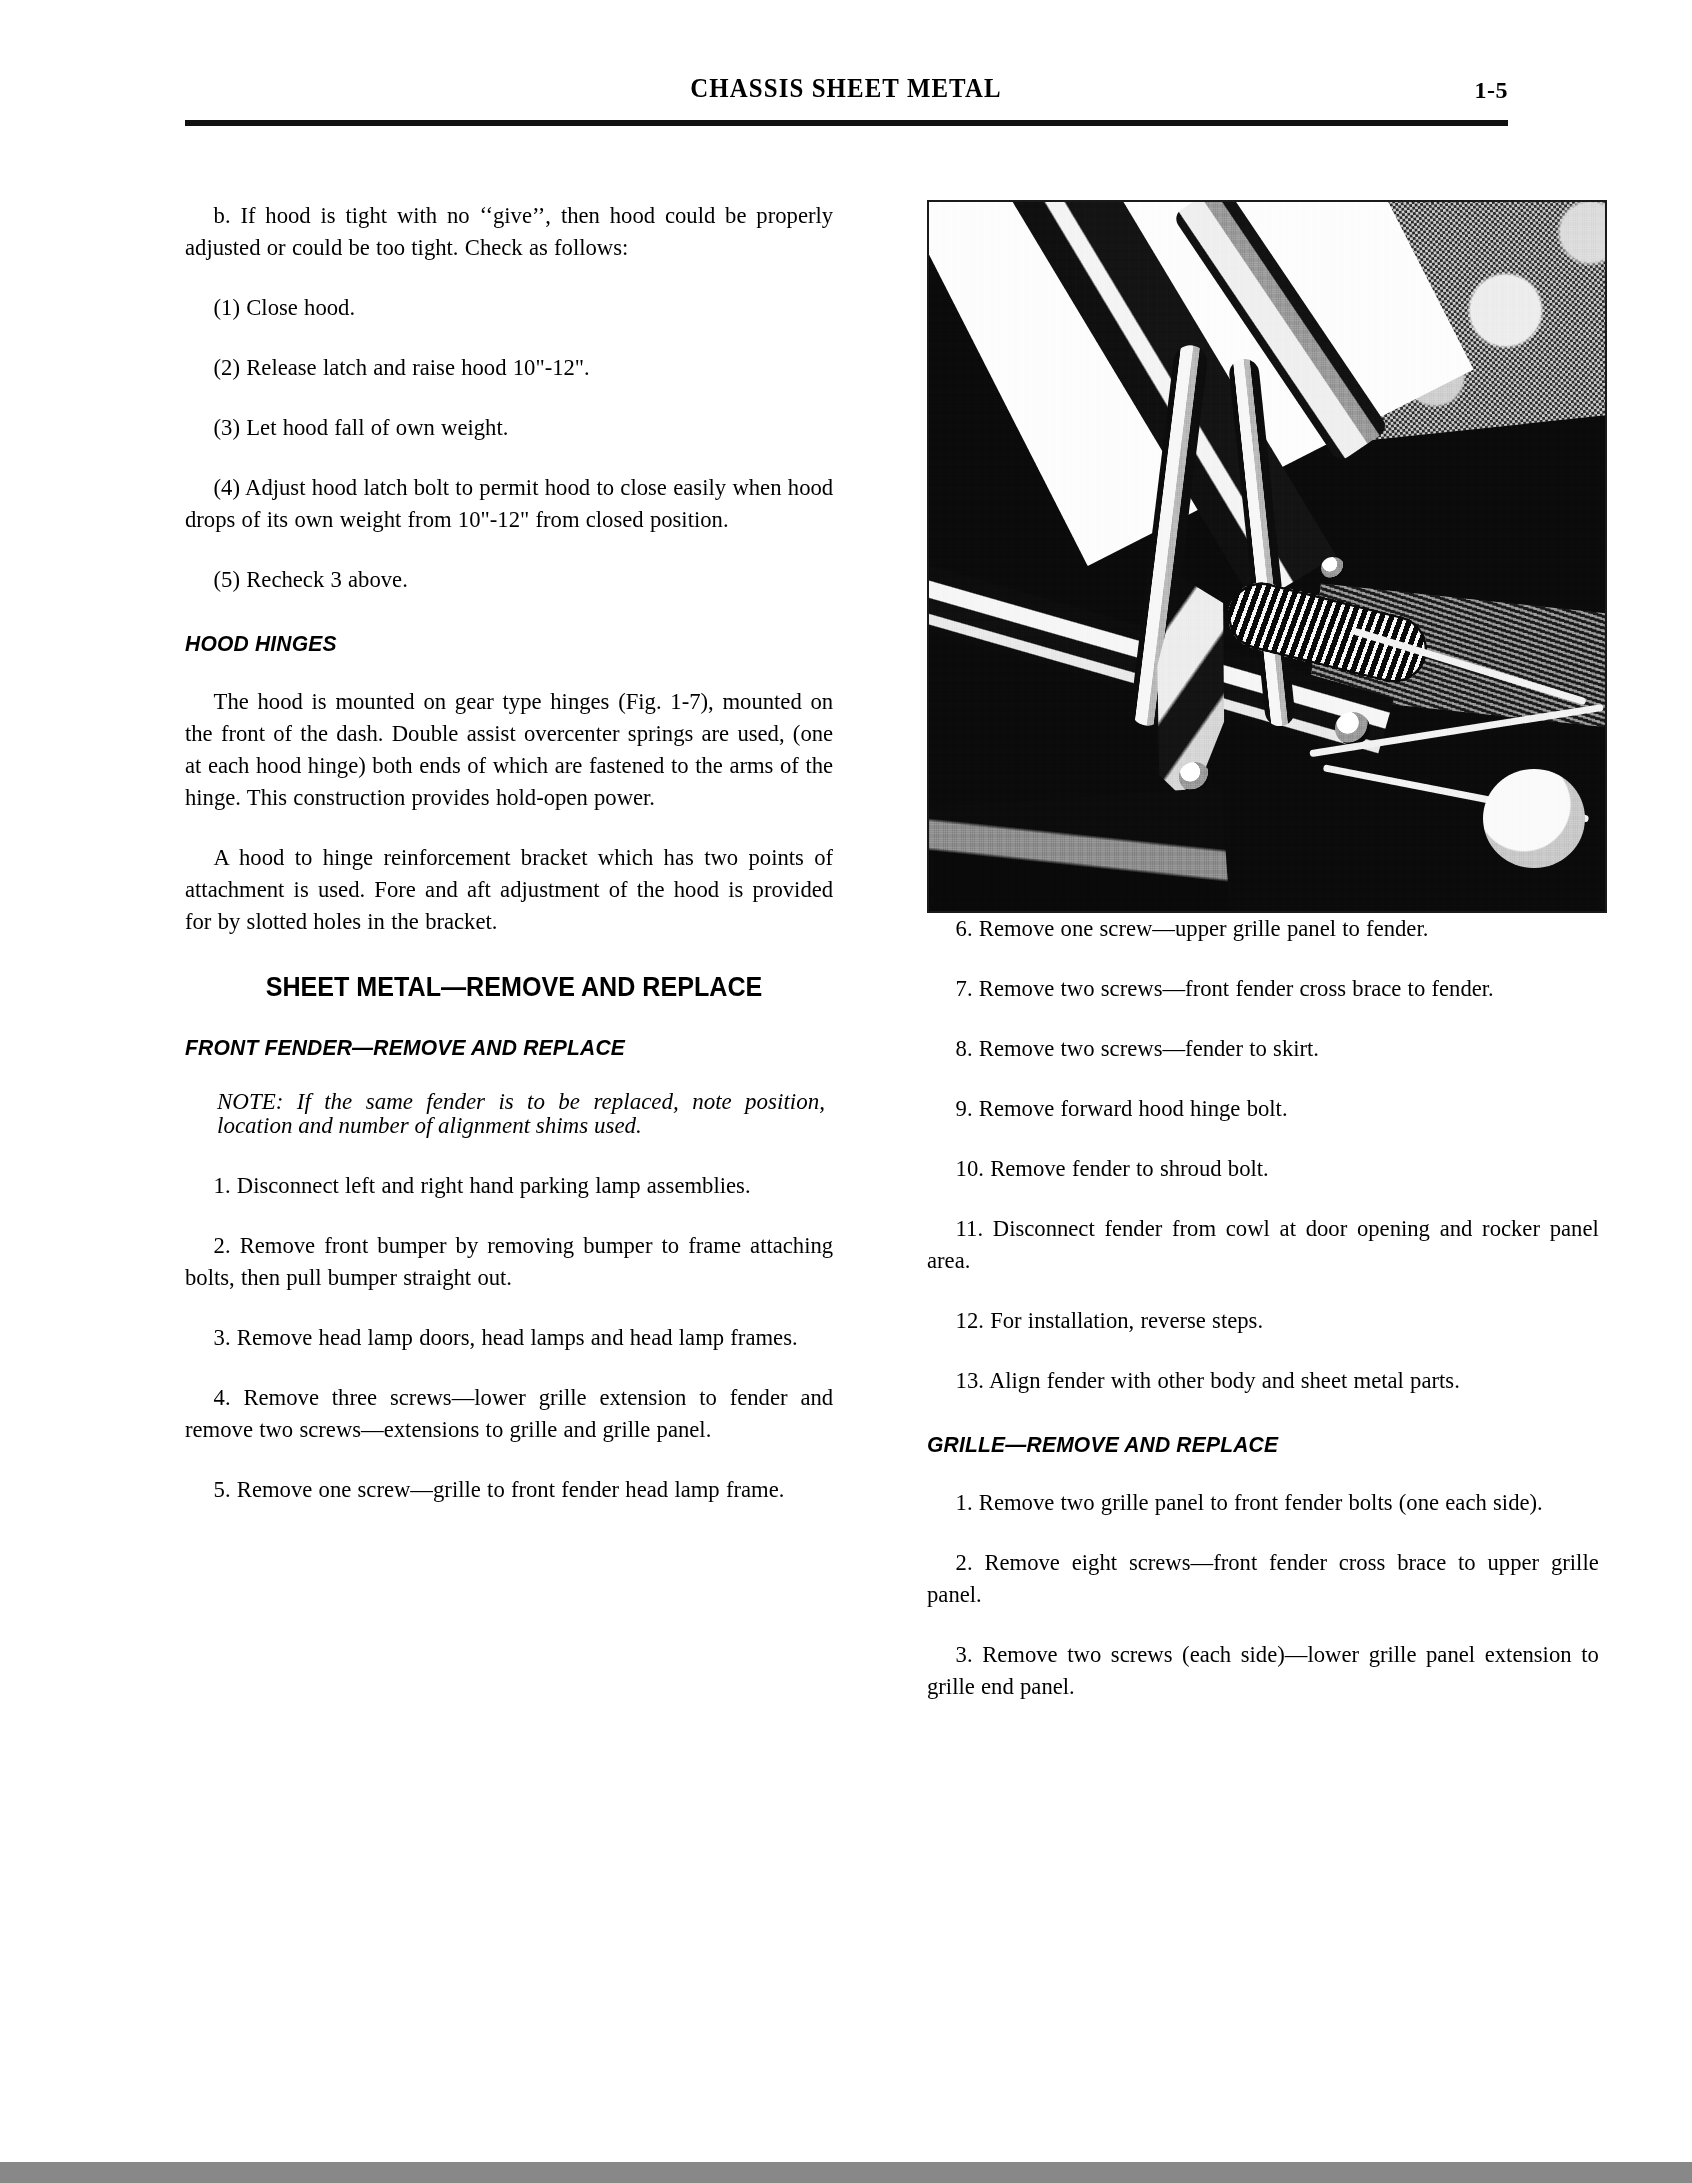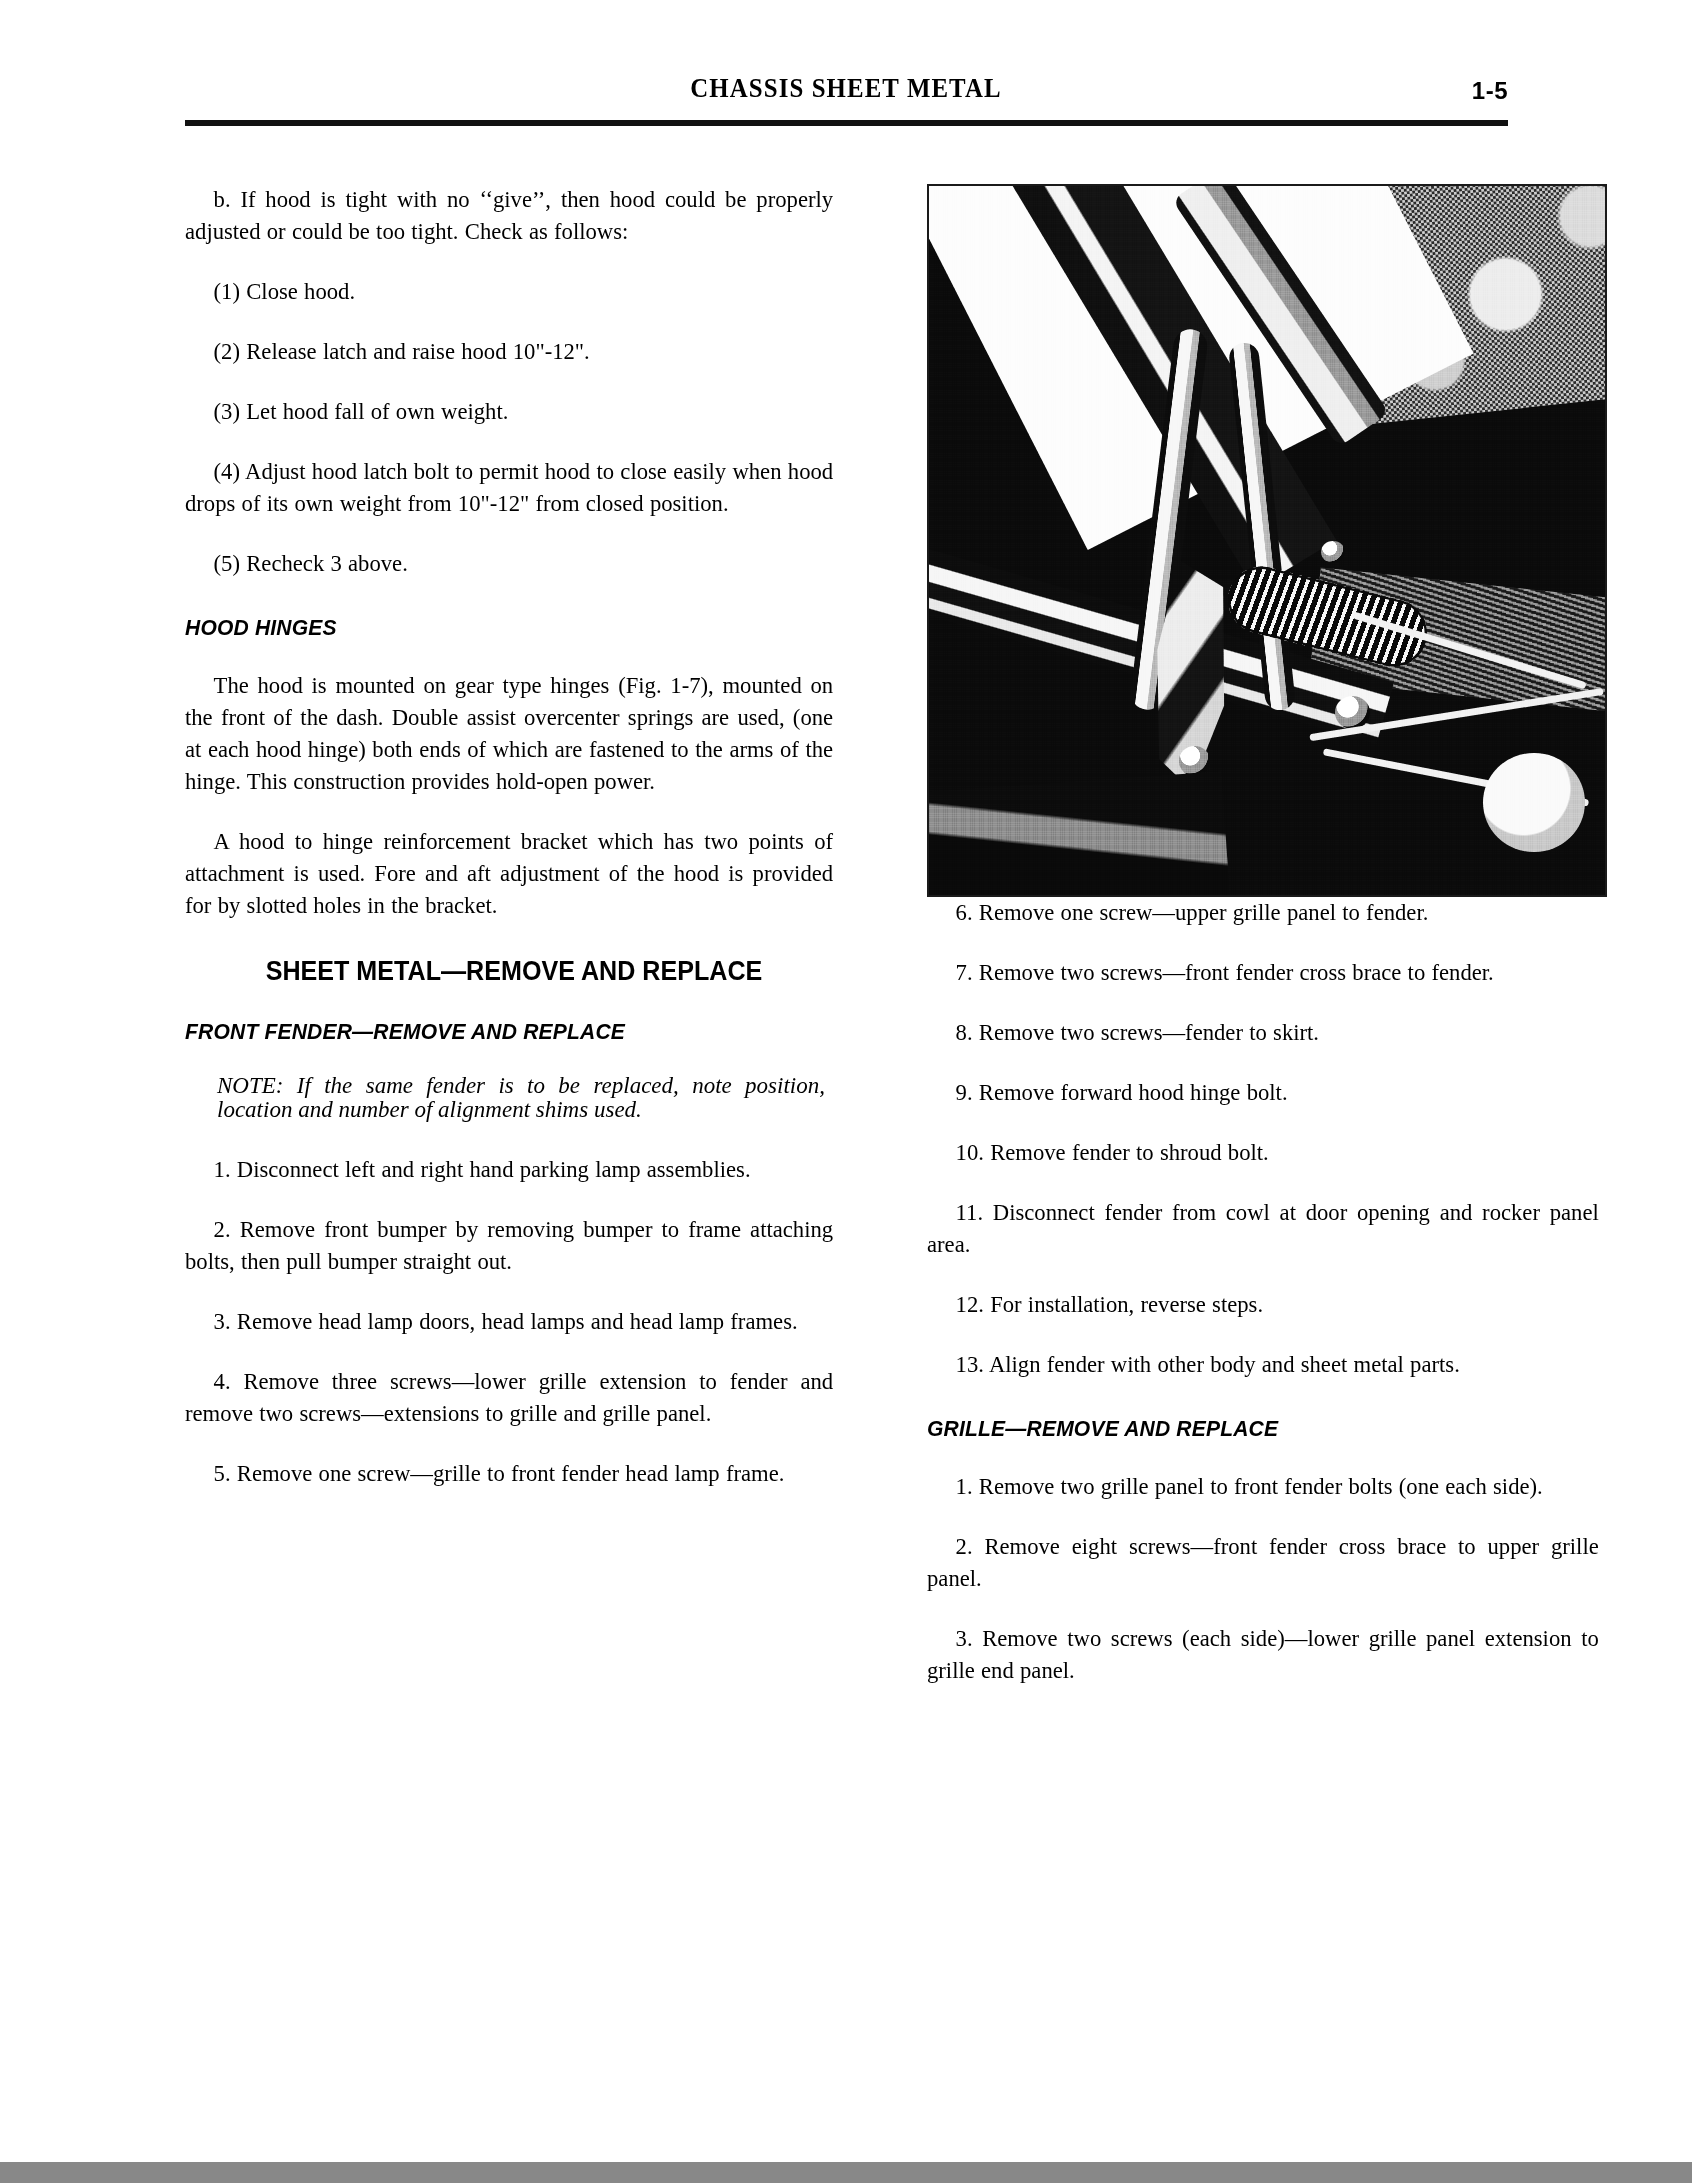--- a/index.html
+++ b/index.html
@@ -30,36 +30,36 @@
     font-family:"Liberation Serif", serif;
     font-weight:bold;
     font-size:27px;
     letter-spacing:1.2px;
     transform:scaleX(0.92);
     transform-origin:center top;
   }
   .runhead .folio{
     position:absolute;
     right:-1.2px; top:3.6px;
-    font-family:Liberation Sans, sans-serif;
+    font-family:Liberation Serif, serif;
     font-weight:bold;
     font-size:24px;
     letter-spacing:0.6px;
   }
   .rule{
     position:absolute;
     left:185px; top:120px;
     width:1323px; height:5.5px;
     background:#111;
   }
 
   
   .col{
     position:absolute;
-    top:184px;
+    top:200px;
     width:658px;
   }
   .col-left{ left:185px; }
   .col-right{ left:927px; width:682px; }
 
   
   p.body{
     margin:0 0 28px 0;
     font-size:23px;
     line-height:32px;

